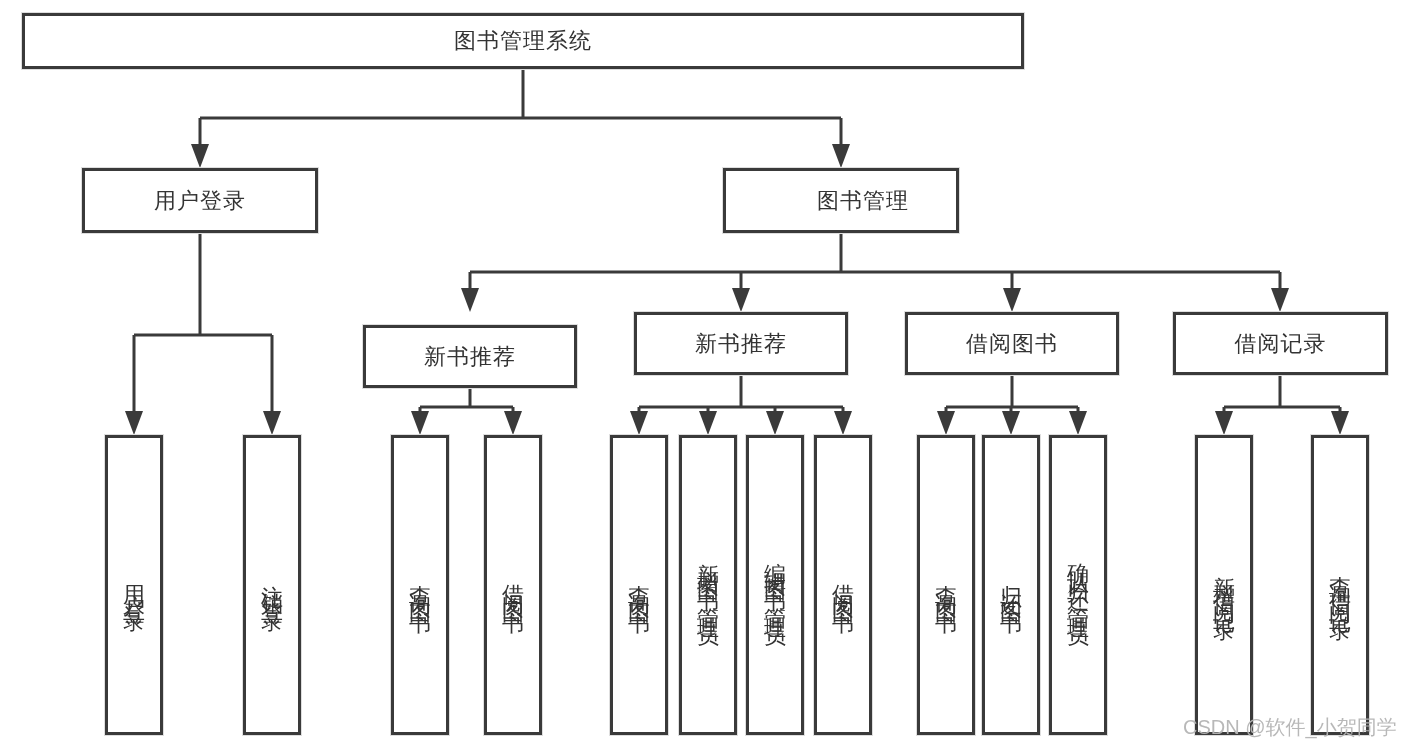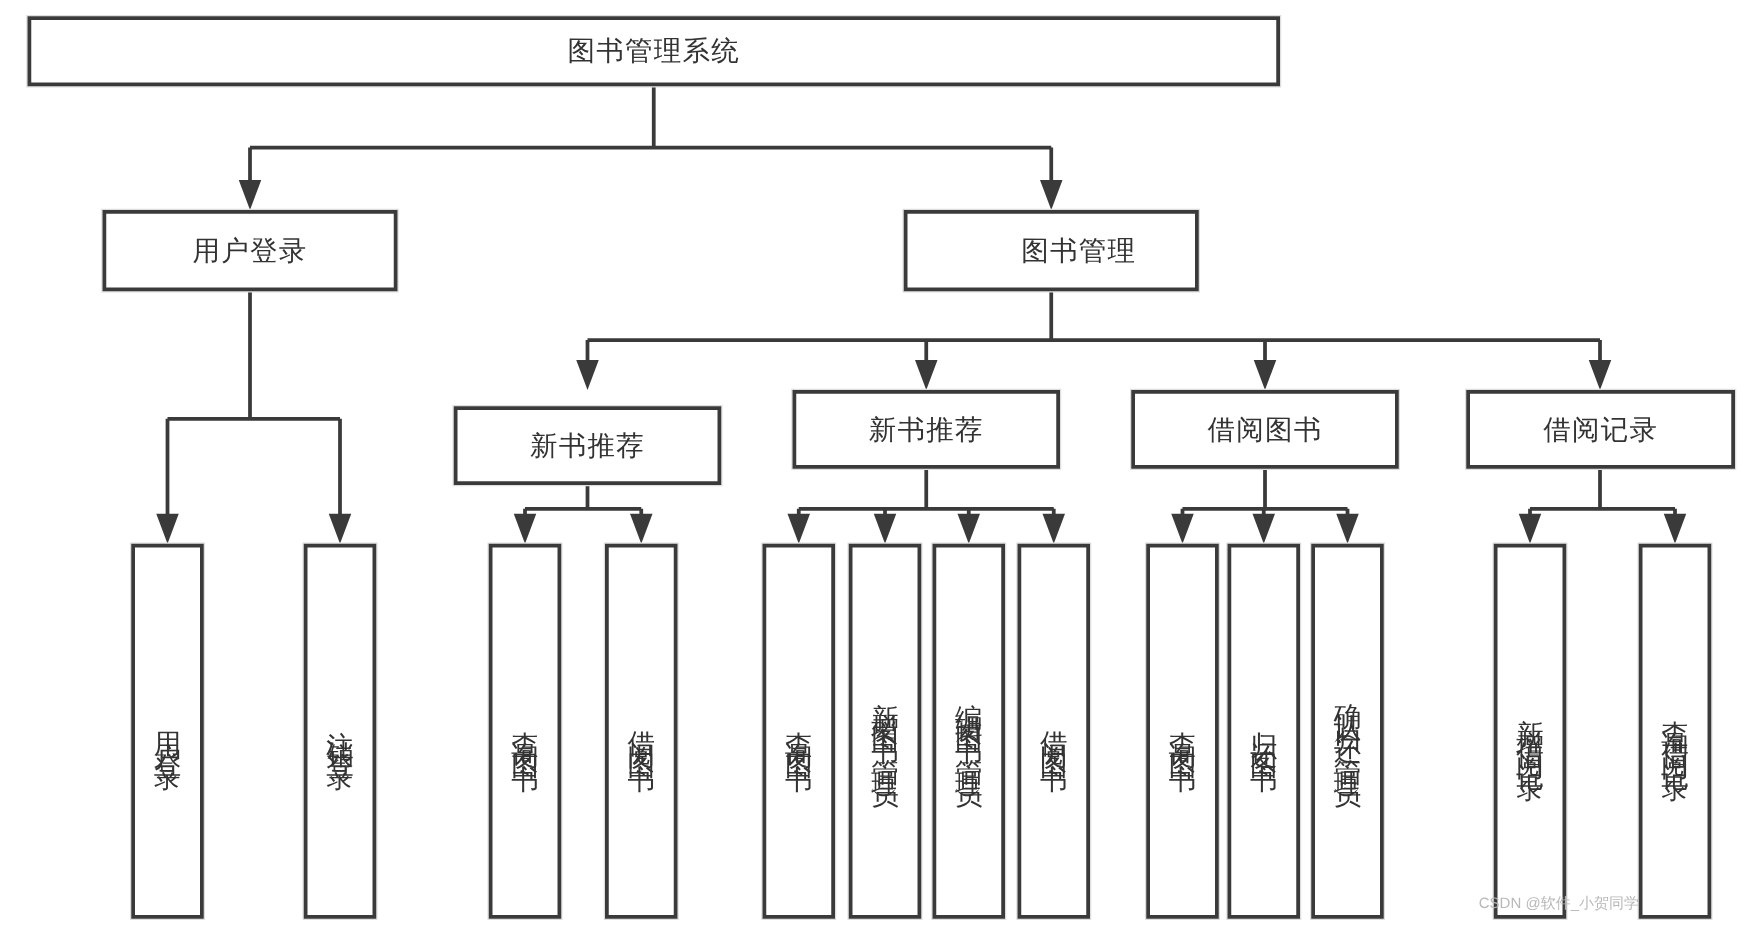--- a/index.html
+++ b/index.html
@@ -49,21 +49,21 @@
     writing-mode: vertical-rl;
     text-orientation: mixed;
     font-size: 22px;
     letter-spacing: 9px;
     line-height: 1;
   }
   #watermark {
     position: absolute;
     left: 1183px;
     top: 714px;
-    font-size: 12px;
+    font-size: 20px;
     color: var(--watermark);
     white-space: nowrap;
     z-index: 3;
     opacity: 0.95;
   }
 </style>
 </head>
 <body>
 
 <div id="canvas">

